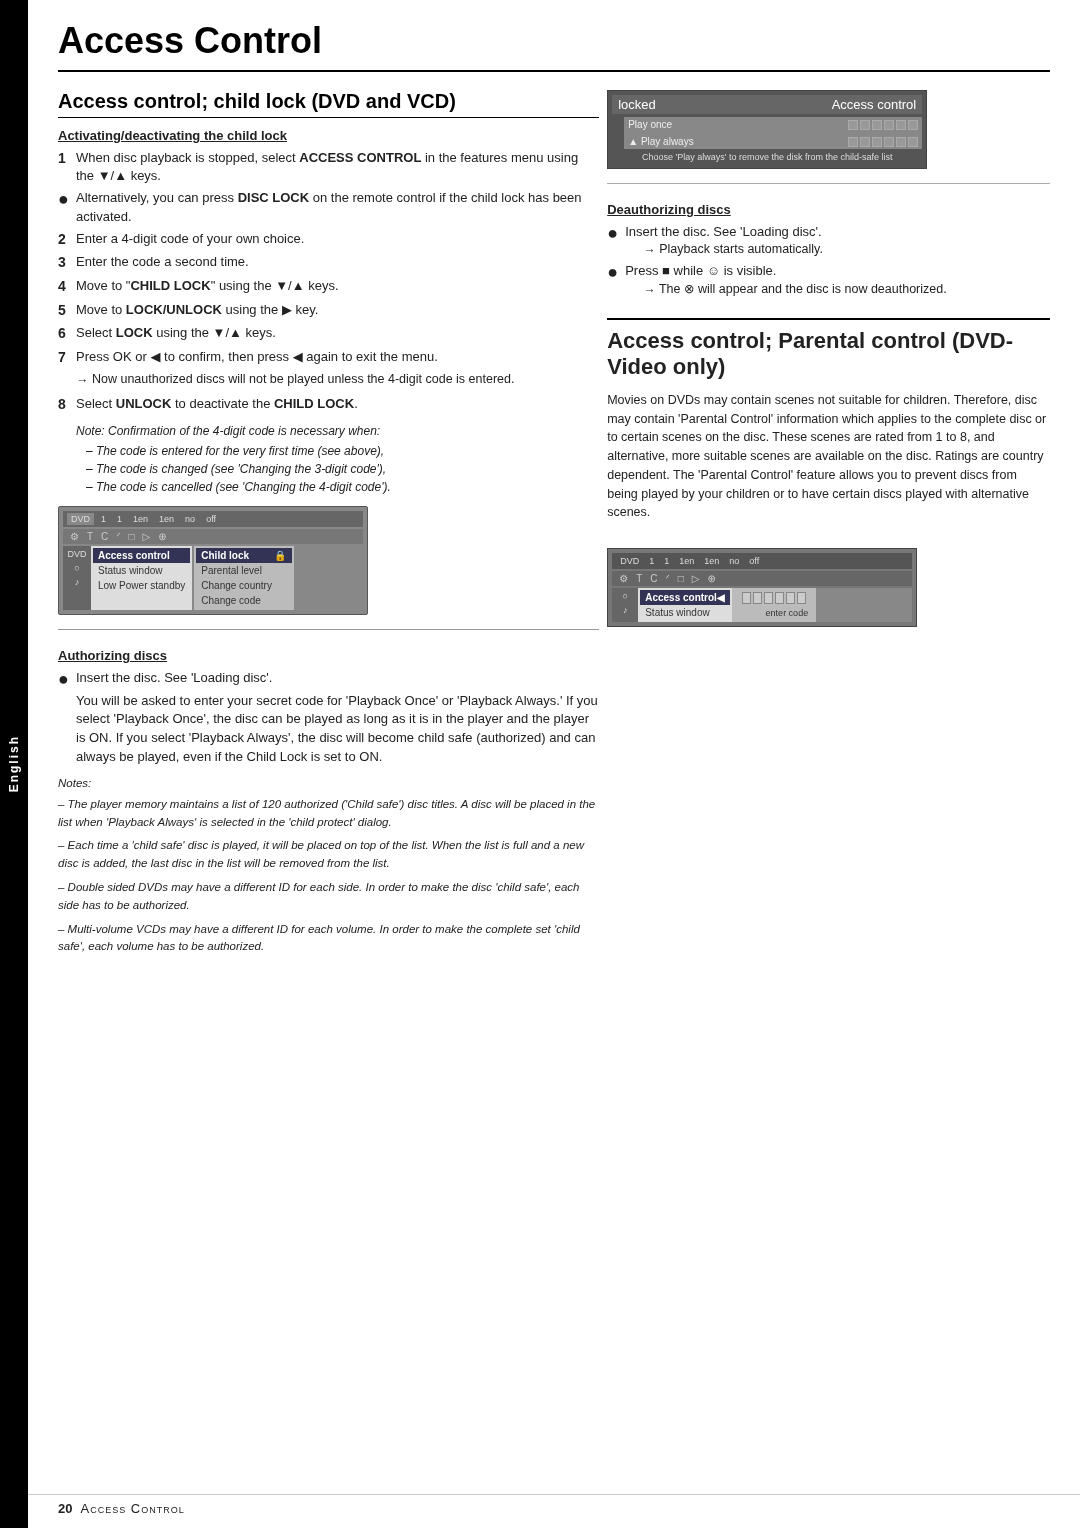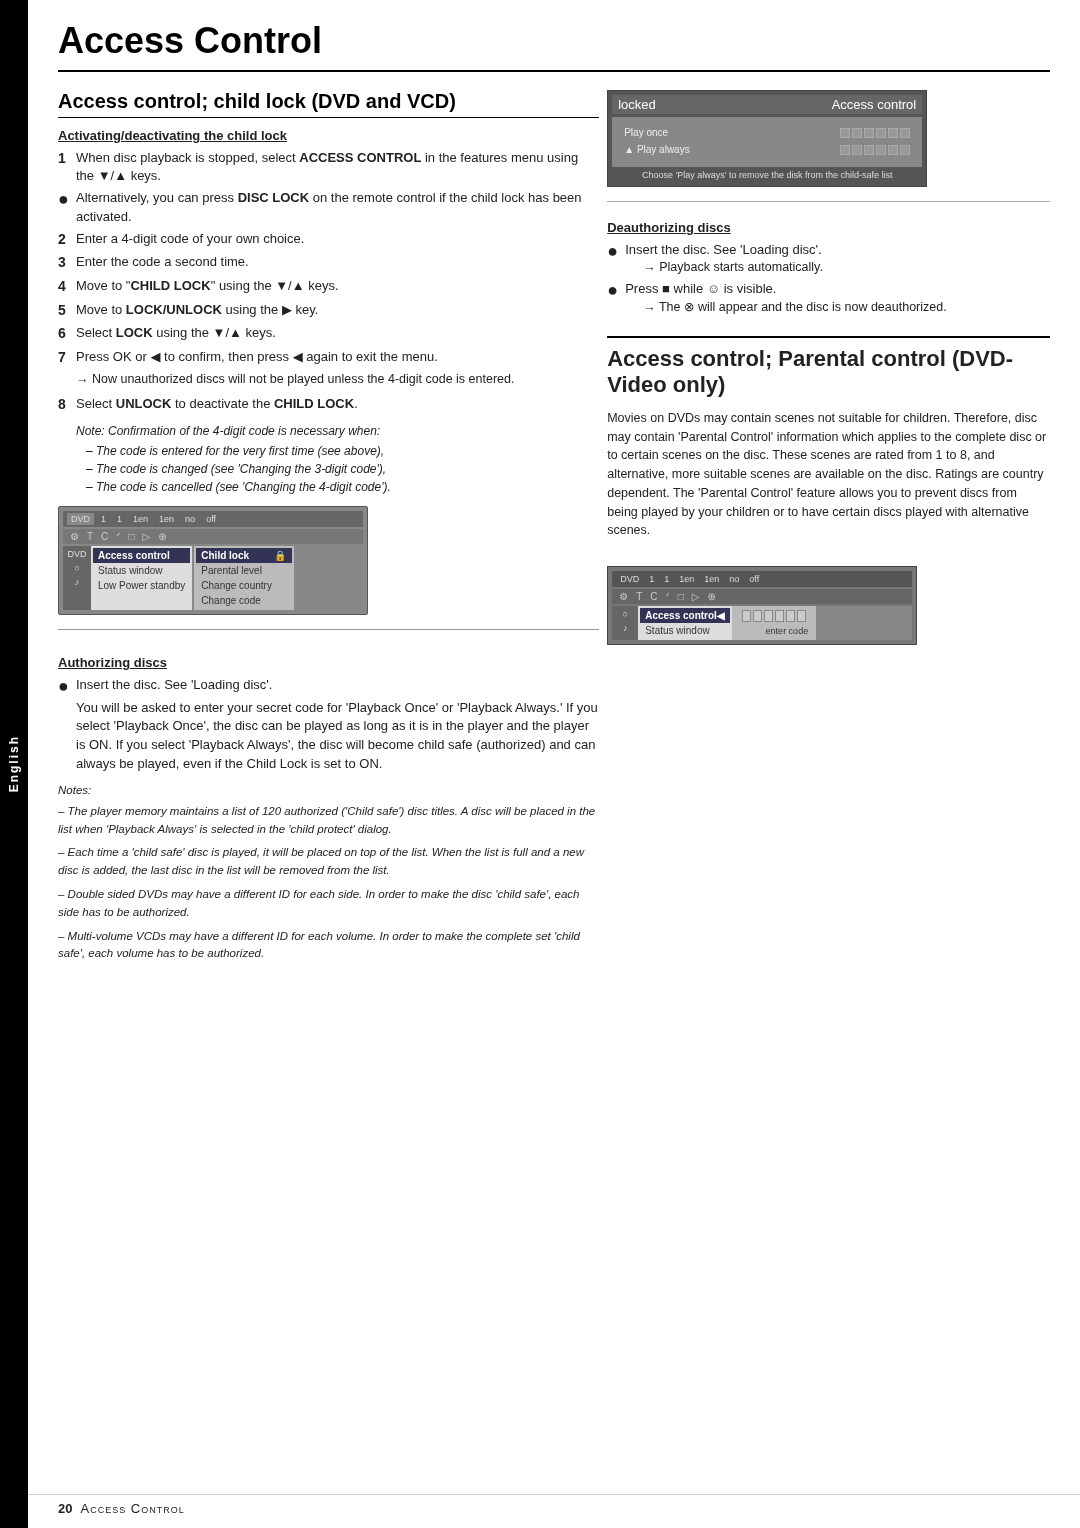--- a/index.html
+++ b/index.html
@@ -125,21 +125,21 @@
       padding-left: 10px;
     }
     .note-block ul li::before {
       content: '– ';
     }
 
     
     .sub-section {
       margin-top: 14px;
       border-top: 1.5px solid #999;
-      padding-top: 15px;
+      padding-top: 8px;
     }
 
     
     .bullet-list {
       list-style: none;
       padding-left: 0;
     }
     .bullet-list li {
       display: flex;
       align-items: flex-start;
@@ -170,21 +170,22 @@
       justify-content: space-between;
       background: #666;
       color: #fff;
       font-size: 13px;
       padding: 2px 6px;
       margin-bottom: 3px;
       align-items: center;
     }
     .top-menu-rows {
       background: #888;
-      padding: 8px;
+      padding: 0;
+      margin-left: 12px;
     }
     .top-menu-row {
       display: flex;
       justify-content: space-between;
       align-items: center;
       font-size: 10px;
       color: #eee;
       padding: 2px 4px;
       margin-bottom: 2px;
     }

